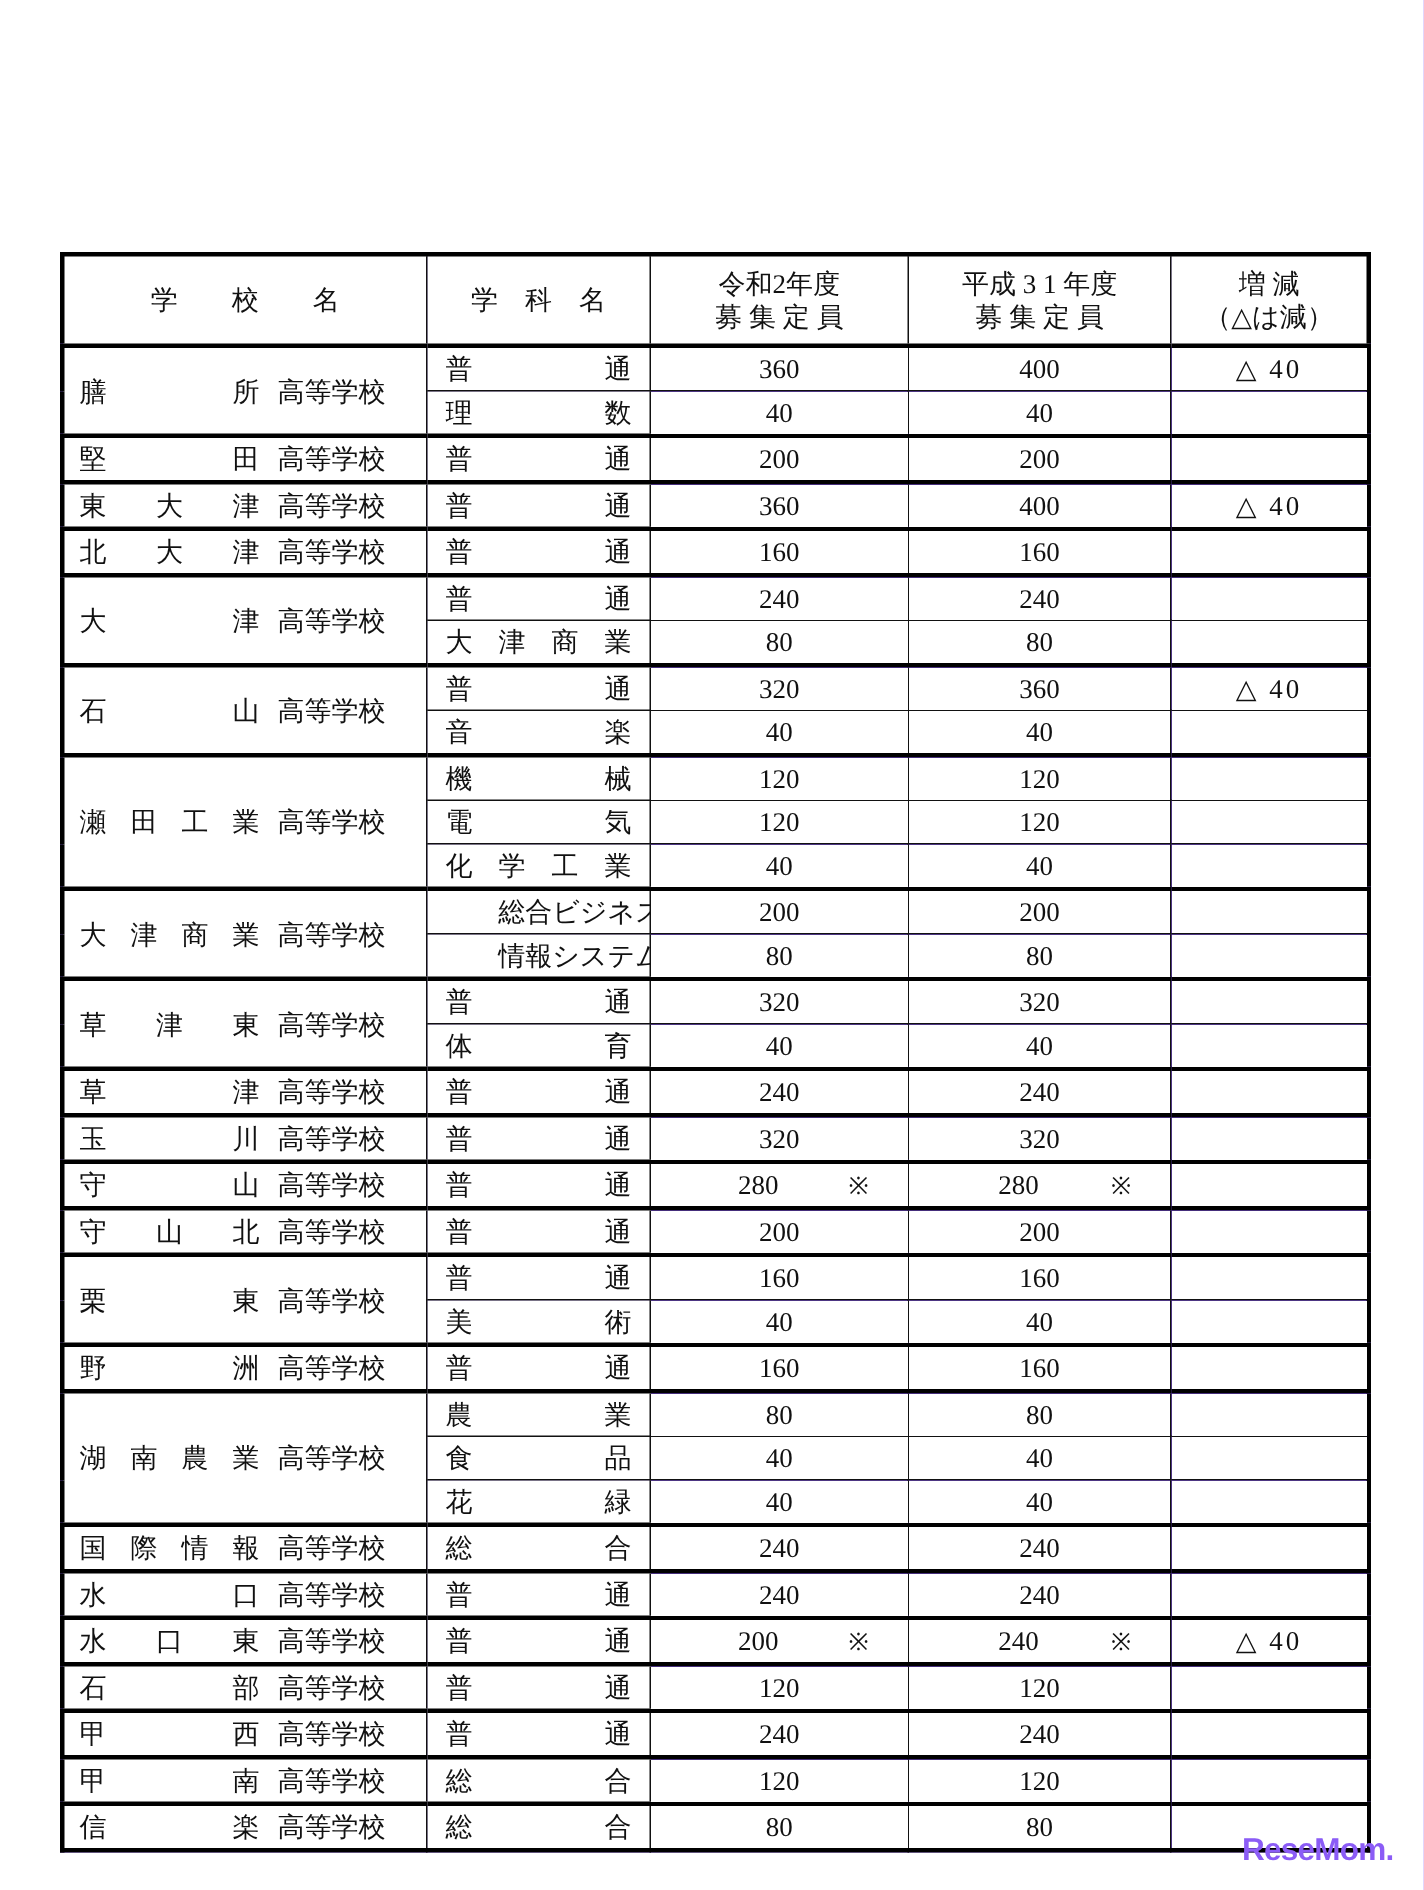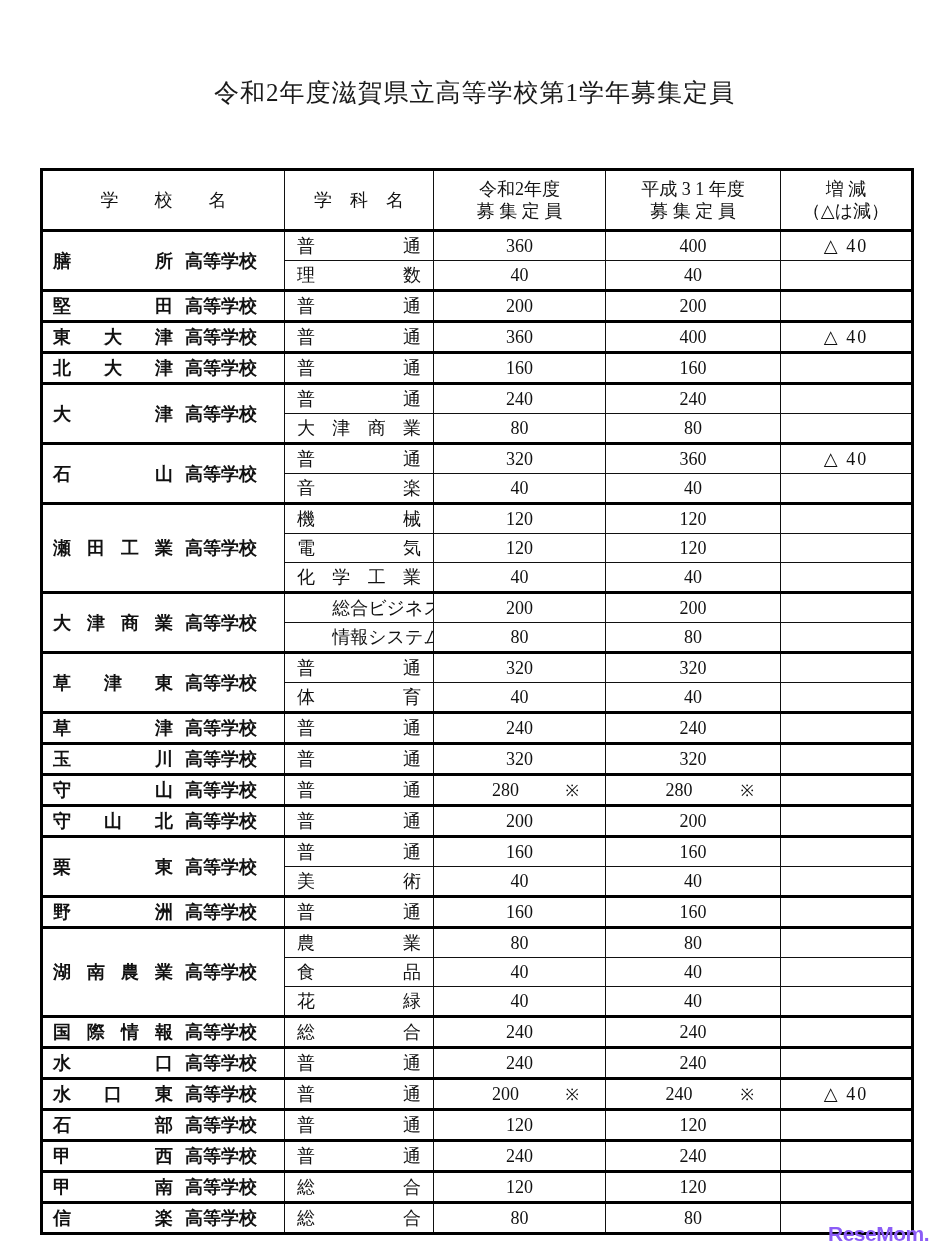--- a/index.html
+++ b/index.html
@@ -108,21 +108,20 @@
     text-align: center;
     vertical-align: middle;
   }
   tbody tr.group-start > td {
     border-top: 3px solid #000;
   }
   tbody td.school {
     text-align: left;
     padding-left: 10px;
     white-space: nowrap;
-    font-weight: bold;
   }
   tbody td.dept {
     padding: 0 12px;
     white-space: nowrap;
   }
   tbody td.num {
     position: relative;
   }
   .note-mark {
     position: absolute;
@@ -183,21 +182,20 @@
     font-size: 21px;
     color: #8b5cf6;
     letter-spacing: -0.5px;
   }
 </style>
 </head>
 <body>
 
 <div id="page">
 
-  <div class="doc-title">令和2年度滋賀県立高等学校第1学年募集定員</div>
 
 
   <table class="quota">
     <colgroup>
       <col class="c-school">
       <col class="c-dept">
       <col class="c-y2">
       <col class="c-y31">
       <col class="c-diff">
     </colgroup>

